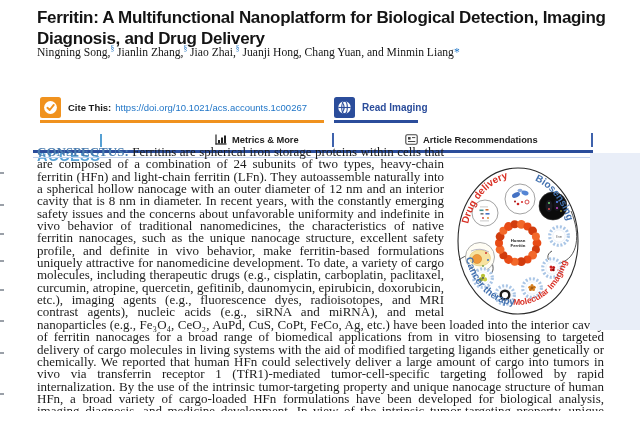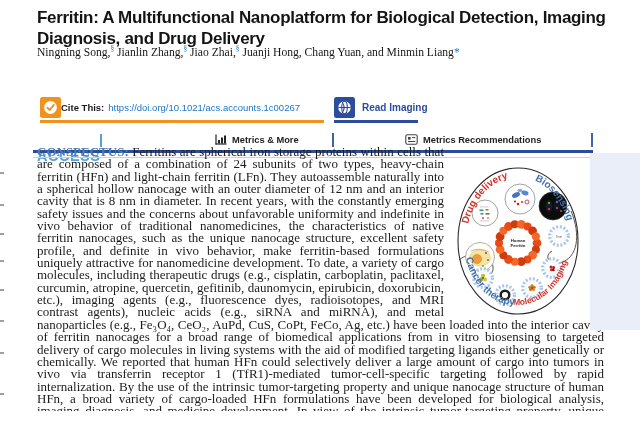--- a/index.html
+++ b/index.html
@@ -10,21 +10,21 @@
          font-family:"Liberation Sans",sans-serif;font-weight:bold;
          font-size:17px;line-height:20.5px;letter-spacing:-0.3px;color:#141414;}
   .authors{position:absolute;left:37px;top:44px;width:570px;
            font-size:11.6px;color:#151515;}
   .authors sup{font-size:7.5px;}
   
   .citebar{position:absolute;left:40px;top:96px;height:22px;display:flex;align-items:center;}
   .cite-icon{width:21px;height:21px;border-radius:2.5px;background:var(--accent_orange);
              display:flex;align-items:center;justify-content:center;flex:0 0 auto;}
   .cite-label{font-family:"Liberation Sans",sans-serif;font-weight:bold;font-size:9.5px;
-              color:#1a1a1a;margin-left:0;}
+              color:#1a1a1a;margin-left:7px;}
   .doi{font-family:Liberation Sans, sans-serif;font-size:9.5px;color:var(--link_blue);
        margin-left:4px;text-decoration:none;}
   .underline-orange{position:absolute;left:40px;top:120px;width:284px;height:2.6px;
                     background:var(--accent_orange);}
   .readonline{position:absolute;left:334px;top:96px;height:22px;display:flex;align-items:center;}
   .ro-icon{width:21px;height:21px;border-radius:2.5px;background:var(--accent_dark_blue);
            display:flex;align-items:center;justify-content:center;flex:0 0 auto;}
   .ro-label{font-family:"Liberation Sans",sans-serif;font-weight:bold;font-size:10px;
             color:var(--accent_dark_blue);margin-left:7px;}
   .underline-blue{position:absolute;left:334px;top:120px;width:84px;height:2.6px;
@@ -114,21 +114,21 @@
     <span class="sep-dark" style="left:299px"></span>
     <span class="tab tab-recs">
       <span class="ticon">
         <svg width="13" height="11" viewBox="0 0 13 11">
           <rect x="0.8" y="0.8" width="11.4" height="9.4" rx="1.5" fill="none" stroke="#444" stroke-width="1.1"></rect>
           <rect x="3" y="3" width="2.6" height="2.6" fill="#444"></rect>
           <line x1="7" y1="3.6" x2="10.3" y2="3.6" stroke="#444" stroke-width="1"></line>
           <line x1="3" y1="7.5" x2="10.3" y2="7.5" stroke="#444" stroke-width="1"></line>
         </svg>
       </span>
-      <span>Metrics Recommendations</span>
+      <span>Article Recommendations</span>
     </span>
     <span class="sep-dark" style="left:558px"></span>
   </div>
   <div class="rule-dark"></div>
   <div class="rule-light"></div>
 
   <div class="abstract">
     <span class="fig-spacer"></span>
     <span class="conspectus">CONSPECTUS:</span><span> Ferritins are spherical iron storage proteins within cells that are composed of a combination of 24 subunits of two types, heavy-chain ferritin (HFn) and light-chain ferritin (LFn). They autoassemble naturally into a spherical hollow nanocage with an outer diameter of 12 nm and an interior cavity that is 8 nm in diameter. In recent years, with the constantly emerging safety issues and the concerns about unfavorable uniformity and indefinite in vivo behavior of traditional nanomedicines, the characteristics of native ferritin nanocages, such as the unique nanocage structure, excellent safety profile, and definite in vivo behavior, make ferritin-based formulations uniquely attractive for nanomedicine development. To date, a variety of cargo molecules, including therapeutic drugs (e.g., cisplatin, carboplatin, paclitaxel, curcumin, atropine, quercetin, gefitinib, daunomycin, epirubicin, doxorubicin, etc.), imaging agents (e.g., fluorescence dyes, radioisotopes, and MRI contrast agents), nucleic acids (e.g., siRNA and miRNA), and metal nanoparticles (e.g., Fe₃O₄, CeO₂, AuPd, CuS, CoPt, FeCo, Ag, etc.) have been loaded into the interior cavity of ferritin nanocages for a broad range of biomedical applications from in vitro biosensing to targeted delivery of cargo molecules in living systems with the aid of modified targeting ligands either genetically or chemically. We reported that human HFn could selectively deliver a large amount of cargo into tumors in vivo via transferrin receptor 1 (TfR1)-mediated tumor-cell-specific targeting followed by rapid internalization. By the use of the intrinsic tumor-targeting property and unique nanocage structure of human HFn, a broad variety of cargo-loaded HFn formulations have been developed for biological analysis, imaging diagnosis, and medicine development. In view of the intrinsic tumor-targeting property, unique nanocage structure, lack of immunogenicity, and definite in vivo behavior, human HFn holds promise to promote therapeutic drugs, diagnostic imaging agents, and targeting moieties into multifunctional nanomedicines. Since the report of the intrinsic tumor-targeting property of human HFn, we have extensively explored human HFn as an ideal nanocarrier for tumor-targeted delivery of anticancer drugs, MRI contrast agents, inorganic nanoparticles, and radioisotopes. In</span>
   </div>

